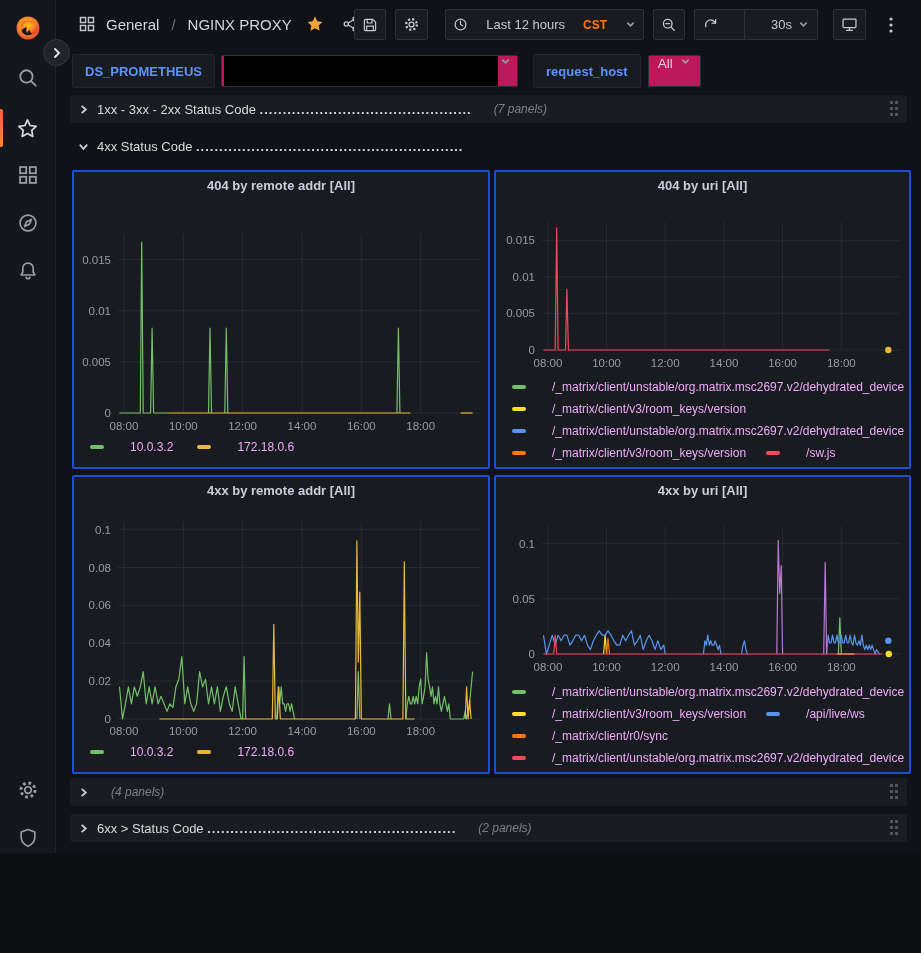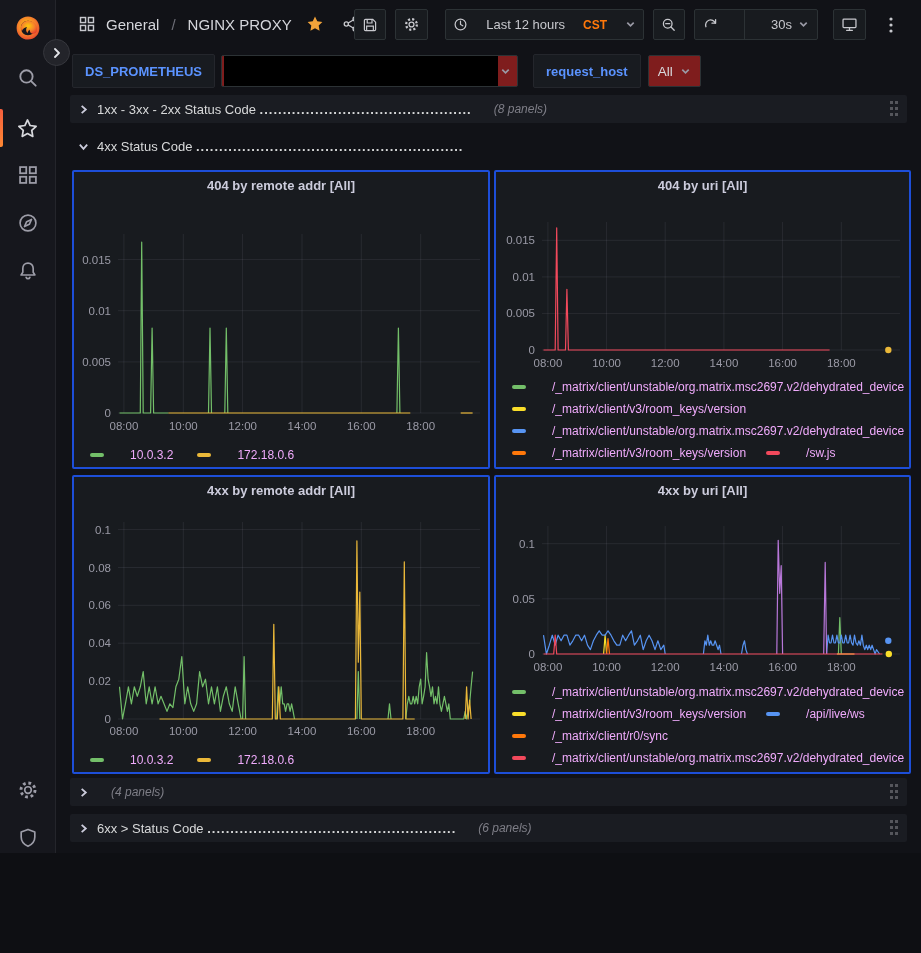--- a/index.html
+++ b/index.html
@@ -31,22 +31,22 @@
   .tbtn.noborder{border-color:transparent;background:transparent;}
   .tz{color:#FF780A;font-weight:bold;font-size:12px;}
   .split{display:flex;align-items:stretch;padding:0;}
   .split .part{display:flex;align-items:center;gap:6px;padding:0 8px;}
   .split .div{width:1px;background:#2c3235;}
 
   
   .varbar{position:absolute;left:72px;top:54px;display:flex;align-items:center;z-index:2;}
   .varlabel{height:32px;display:flex;align-items:center;padding:0 12px;background:#181b20;
             border:1px solid #24262c;border-radius:2px;color:#5b93ff;font-weight:bold;font-size:13px;cursor:pointer;}
-  .vardrop{height:32px;box-sizing:border-box;border:1px solid #2c3235;border-radius:2px;background:#7f1d1d;
-           display:flex;align-items:center;cursor:pointer;}
+  .vardrop{height:32px;box-sizing:border-box;border:1px solid #2c3235;border-radius:2px;background:#be185d;
+           display:flex;align-items:flex-start;cursor:pointer;}
   .redacted{height:30px;background:#000;}
   .chev{color:#9a9aa6;}
 
   
   .rowbar{position:absolute;left:70px;width:837px;height:28px;display:flex;align-items:center;
           gap:8px;padding:0 8px;box-sizing:border-box;border-radius:2px;cursor:pointer;}
   .rowbar.filled{background:#1a1c22;}
   .row-title{font-size:13px;font-weight:normal;color:#d8d9da;white-space:nowrap;}
   .leader{font-size:13px;font-weight:bold;color:#d8d9da;letter-spacing:1px;}
   .row-count{font-size:12px;font-style:italic;color:#7e7e87;margin-left:14px;white-space:nowrap;}
@@ -54,21 +54,21 @@
   .rowchev{color:#ccccdc}
 
   
   .panel{position:absolute;background:#181b1f;border:2px solid #1d4ed8;border-radius:2px;overflow:hidden;}
   .panel-title{position:absolute;top:0;left:0;right:0;height:28px;line-height:28px;text-align:center;
                font-size:13px;font-weight:bold;color:#ccccdc;margin:0;cursor:pointer;}
   .chart-svg{position:absolute;left:0;top:0;}
   .tick{fill:#9a9aa6;font-size:11.5px;font-family:"Liberation Sans",sans-serif;}
   .grid{stroke:rgba(204,204,220,0.09);stroke-width:1;}
   .legend-inline{position:absolute;left:16px;top:268px;right:8px;}
-  .legend-inline .legend-row{display:flex;gap:24px;align-items:flex-end;height:22px;}
+  .legend-inline .legend-row{display:flex;gap:24px;align-items:flex-start;height:22px;}
   .legend-stack{position:absolute;left:16px;top:204px;right:4px;overflow:hidden;bottom:0;}
   .legend-stack .legend-row{display:flex;gap:20px;align-items:center;height:22px;}
   .legend-item{display:inline-flex;align-items:center;gap:26px;font-size:12px;color:#f0abfc;
                white-space:nowrap;cursor:pointer;}
   .swatch{display:inline-block;width:14px;height:4px;border-radius:2px;flex:0 0 auto;}
 </style>
 </head>
 <body>
 
 <div class="app">
@@ -258,21 +258,21 @@
           <path d="M2.5 4l3.5 3.5L9.5 4"></path>
         </svg>
     </span>
   </div>
 
   <div class="rowbar filled" style="top:95px">
     <svg class="rowchev" width="11" height="11" viewBox="0 0 12 12" fill="none" stroke="currentColor" stroke-width="2">
         <path d="M4 2l4.5 4L4 10"></path>
       </svg>
     <span><span class="row-title">1xx - 3xx - 2xx Status Code </span><span class="leader">..............................................</span></span>
-    <span class="row-count">(8 panels)</span>
+    <span class="row-count">(7 panels)</span>
     <span class="row-spacer"></span>
     <svg width="10" height="18" viewBox="0 0 10 18" fill="#55565c">
       <rect x="1" y="1" width="3" height="3"></rect>
         <rect x="6" y="1" width="3" height="3"></rect>
       <rect x="1" y="7" width="3" height="3"></rect>
         <rect x="6" y="7" width="3" height="3"></rect>
       <rect x="1" y="13" width="3" height="3"></rect>
         <rect x="6" y="13" width="3" height="3"></rect>
     </svg>
   </div>
@@ -298,21 +298,21 @@
       <rect x="1" y="13" width="3" height="3"></rect>
         <rect x="6" y="13" width="3" height="3"></rect>
     </svg>
   </div>
 
   <div class="rowbar filled" style="top:814px">
     <svg class="rowchev" width="11" height="11" viewBox="0 0 12 12" fill="none" stroke="currentColor" stroke-width="2">
         <path d="M4 2l4.5 4L4 10"></path>
       </svg>
     <span><span class="row-title">6xx &gt; Status Code </span><span class="leader">......................................................</span></span>
-    <span class="row-count">(6 panels)</span>
+    <span class="row-count">(2 panels)</span>
     <span class="row-spacer"></span>
     <svg width="10" height="18" viewBox="0 0 10 18" fill="#55565c">
       <rect x="1" y="1" width="3" height="3"></rect>
         <rect x="6" y="1" width="3" height="3"></rect>
       <rect x="1" y="7" width="3" height="3"></rect>
         <rect x="6" y="7" width="3" height="3"></rect>
       <rect x="1" y="13" width="3" height="3"></rect>
         <rect x="6" y="13" width="3" height="3"></rect>
     </svg>
   </div>

